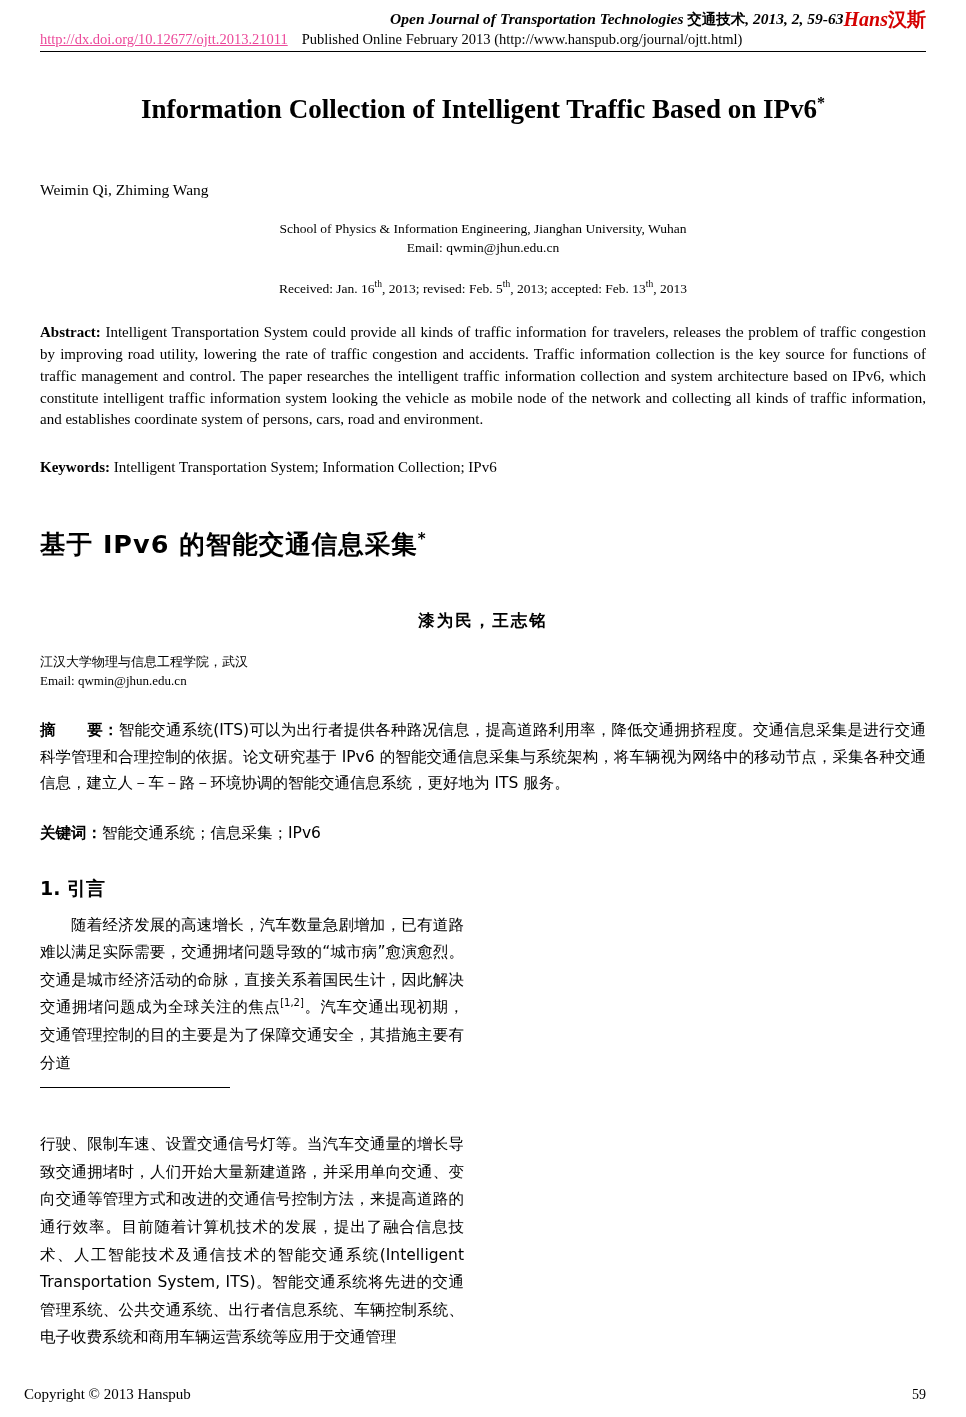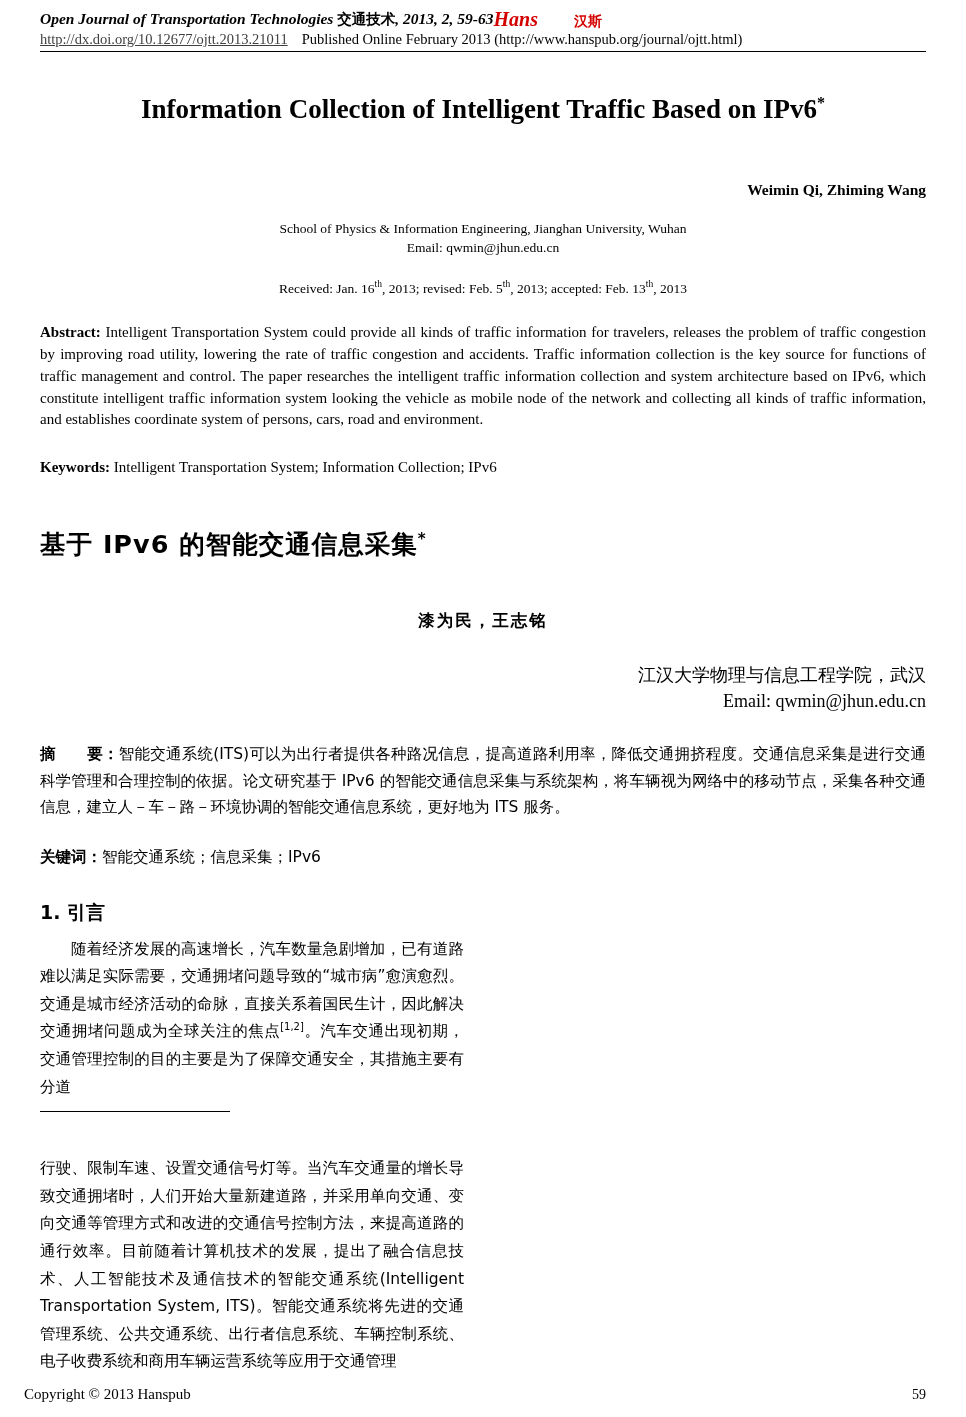--- a/index.html
+++ b/index.html
@@ -6,57 +6,57 @@
   body {
     width:966px; height:1417px;
     background:#ffffff;
     font-family:"Liberation Serif", serif;
     color:#000;
     position:relative;
     overflow:hidden;
   }
   .page { position:relative; width:966px; height:1417px; box-sizing:border-box; padding:0 40px; }
   .journal-line {
-    display:flex; align-items:flex-end; justify-content:flex-start;
+    display:flex; align-items:flex-end; justify-content:flex-end;
     padding-top:9px;
   }
   .journal-title {
     font-weight:bold; font-style:italic; font-size:15.5px; letter-spacing:0;
   }
   .journal-title .cn { font-style:normal; font-family:"DejaVu Sans", sans-serif; font-weight:bold; font-size:14.5px;}
   .hans-logo {
     font-family:"Liberation Serif", serif;
     color:#d40000; font-weight:bold; font-style:italic; font-size:20px;
     line-height:1;
     white-space:nowrap;
   }
-  .hans-logo .cn { font-style:normal; font-family:"DejaVu Sans", sans-serif; font-size:14px;padding-left:36px; }
+  .hans-logo .cn { font-style:normal; font-family:"DejaVu Sans", sans-serif; font-size:19px; }
   .doi-line {
     margin-top:2px;
     font-size:14.5px;
   }
-  .doi-link { color:#404040; text-decoration:underline; }
+  .doi-link { color:#ec4899; text-decoration:underline; }
   .doi-pub { margin-left:14px; }
   .rule {
     border-bottom:1px solid #000; margin-top:3px;
   }
 
   
   .paper-title {
     text-align:center;
     font-size:27px;
     font-weight:bold;
     line-height:1.28;
     margin:40px auto 0;
     max-width:800px;
   }
   .paper-title sup { font-size:16px; font-weight:bold; vertical-align:super; }
 
   .authors {
-    text-align:right; font-weight:bold; font-size:15.5px; margin-top:54px;
+    text-align:left; font-weight:normal; font-size:15.5px; margin-top:54px;
   }
   .affil {
     text-align:center; font-size:13.5px; margin-top:20px; line-height:1.42;
   }
   .dates {
     text-align:center; font-size:13.5px; margin-top:22px;
   }
   .dates sup { font-size:9.5px; vertical-align:super; }
 
   
@@ -84,21 +84,21 @@
   .cn-title sup { font-size:15px; }
   .cn-authors {
     text-align:center;
     font-family:"DejaVu Sans", sans-serif;
     font-weight:bold;
     font-size:16.5px;
     margin-top:48px;
     letter-spacing:2px;
   }
   .cn-affil {
-    text-align:right; font-size:18px; margin-top:29px; line-height:1.5;
+    text-align:left; font-size:13px; margin-top:20px; line-height:1.5;
     font-family:"DejaVu Sans", sans-serif;
   }
   .cn-affil .en { font-family:"Liberation Serif", serif; }
   .cn-dates {
     text-align:center; font-size:13.5px; margin-top:20px;
     font-family:"DejaVu Sans", sans-serif;
   }
 
   .cn-abstract {
     margin-top:26px;

